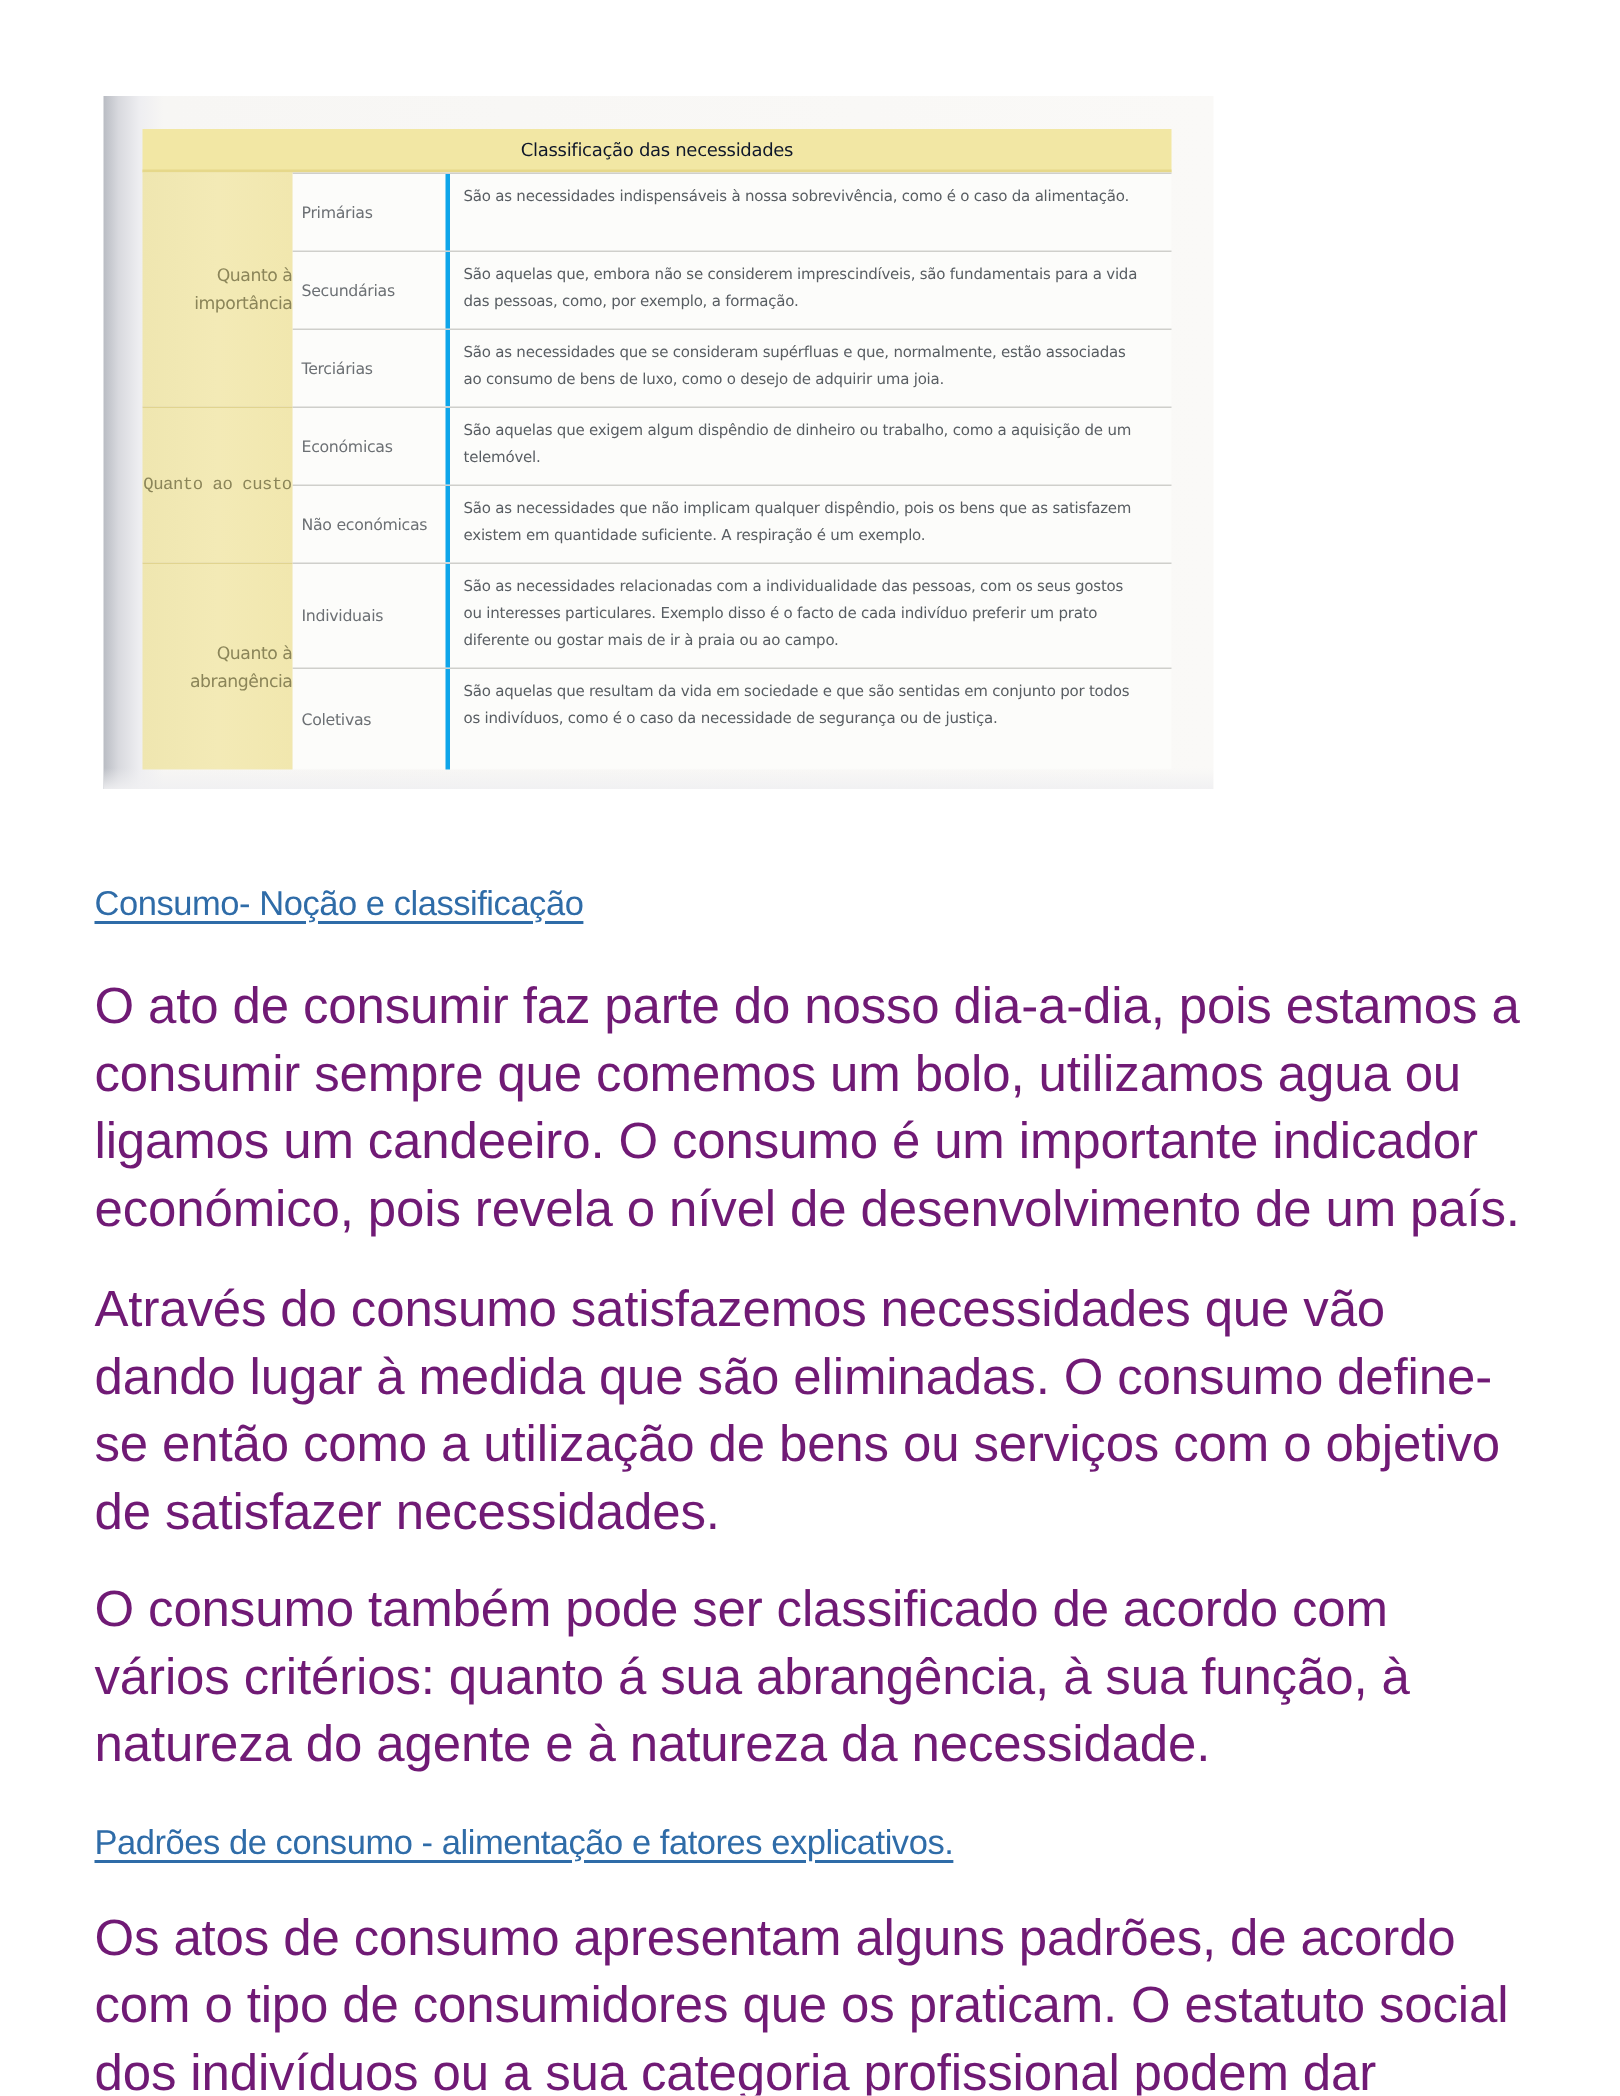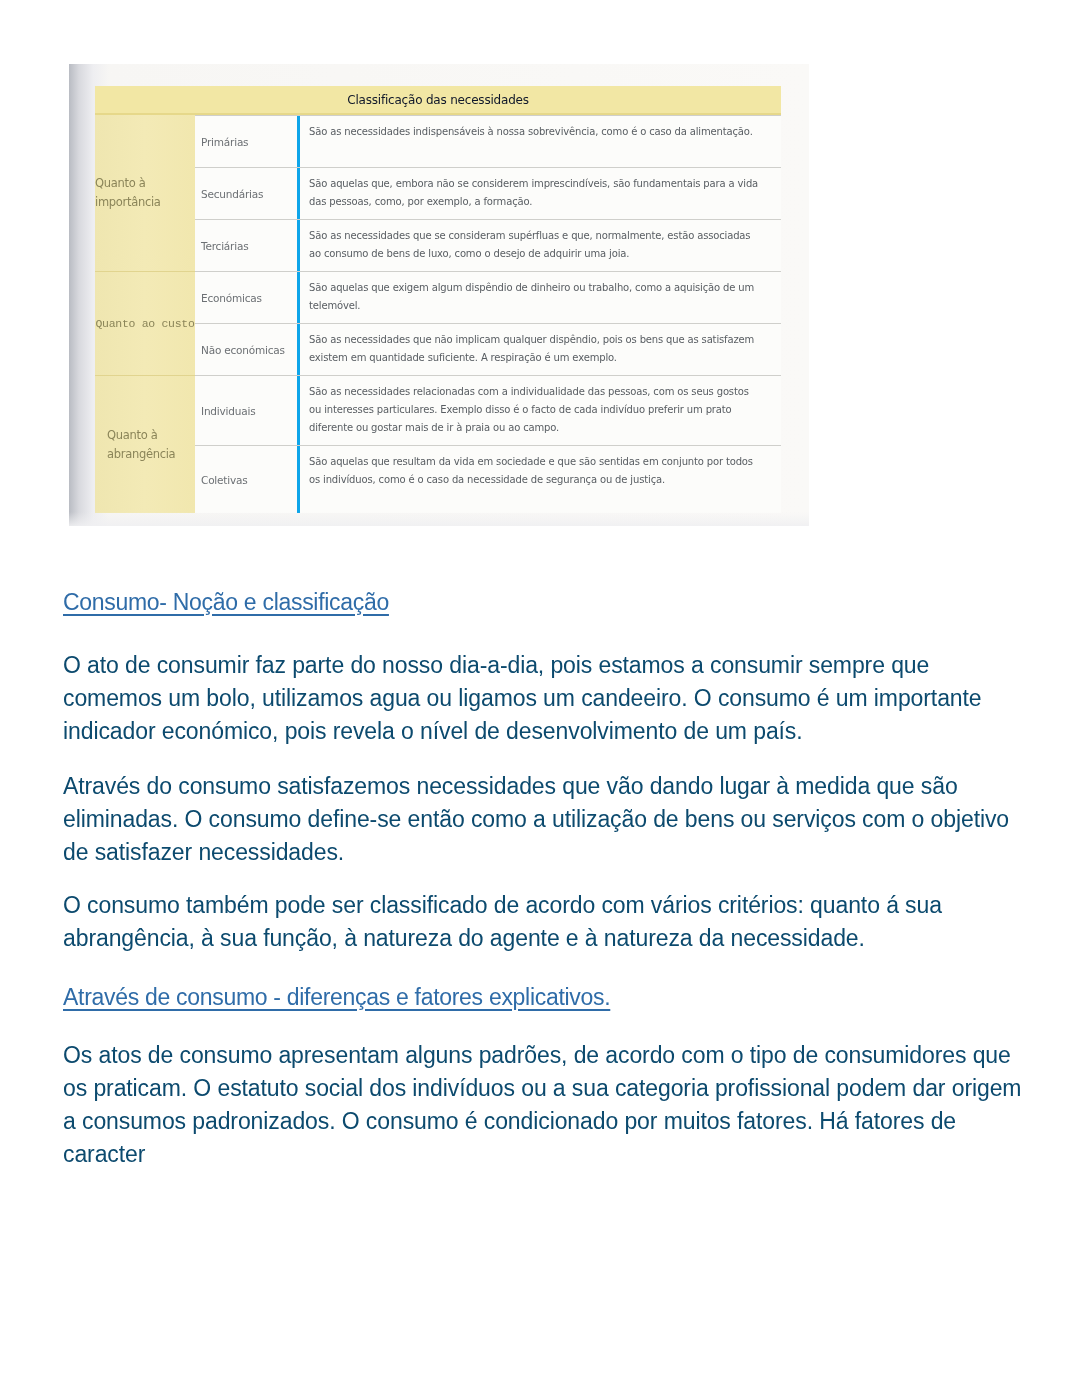--- a/index.html
+++ b/index.html
@@ -54,21 +54,21 @@
     .group {
       display: flex;
       position: relative;
     }
     .group-label {
       width: 100px;
       background: linear-gradient(90deg, #efe6b0 0%, #f3eab6 50%, #f1e7ae 100%);
       display: flex;
       align-items: center;
       justify-content: center;
-      text-align: left;
+      text-align: right;
       font-size: 11.5px;
       line-height: 19px;
       color: #8b8559;
       filter: blur(0.5px);
       letter-spacing: -0.3px;
     }
     .group + .group .group-label {
       border-top: 1px solid #e1d48f;
     }
     .rows { flex: 1; background: #fcfcfa; }
@@ -108,23 +108,23 @@
       font-weight: normal;
       font-size: 23px;
       line-height: 44px;
       color: #2f6ca8;
       text-decoration: underline;
       text-decoration-thickness: 2px;
       text-underline-offset: 4px;
       letter-spacing: -0.3px;
     }
     p {
-      font-size: 23px;
-      line-height: 33px;
-      color: #0c4a6e;
+      font-size: 34px;
+      line-height: 45px;
+      color: #701a75;
       letter-spacing: -0.1px;
     }
     .h-1 { margin-bottom: 25px; }
     .p-1 { margin-bottom: 22px; }
     .p-2 { margin-bottom: 20px; }
     .p-3 { margin-bottom: 20px; }
     .h-2 { margin-bottom: 20px; }
   </style>
 </head>
 <body>
@@ -180,15 +180,15 @@
     </div>
   </div>
 </div>
 
 <div class="content">
   <h2 class="h-1">Consumo- Noção e classificação</h2>
   <p class="p-1">O ato de consumir faz parte do nosso dia-a-dia, pois estamos a consumir sempre que comemos um bolo, utilizamos agua ou ligamos um candeeiro. O consumo é um importante indicador económico, pois revela o nível de desenvolvimento de um país.</p>
   <p class="p-2">Através do consumo satisfazemos necessidades que vão dando lugar à medida que são eliminadas. O consumo define-se então como a utilização de bens ou serviços com o objetivo de satisfazer necessidades.</p>
   <p class="p-3">O consumo também pode ser classificado de acordo com vários critérios: quanto á sua abrangência, à sua função, à natureza do agente e à natureza da necessidade.</p>
 
-  <h2 class="h-2">Através de consumo - diferenças e fatores explicativos.</h2>
+  <h2 class="h-2">Padrões de consumo - alimentação e fatores explicativos.</h2>
   <p>Os atos de consumo apresentam alguns padrões, de acordo com o tipo de consumidores que os praticam. O estatuto social dos indivíduos ou a sua categoria profissional podem dar origem a consumos padronizados. O consumo é condicionado por muitos fatores. Há fatores de caracter</p>
 </div>
 
 </body></html>

